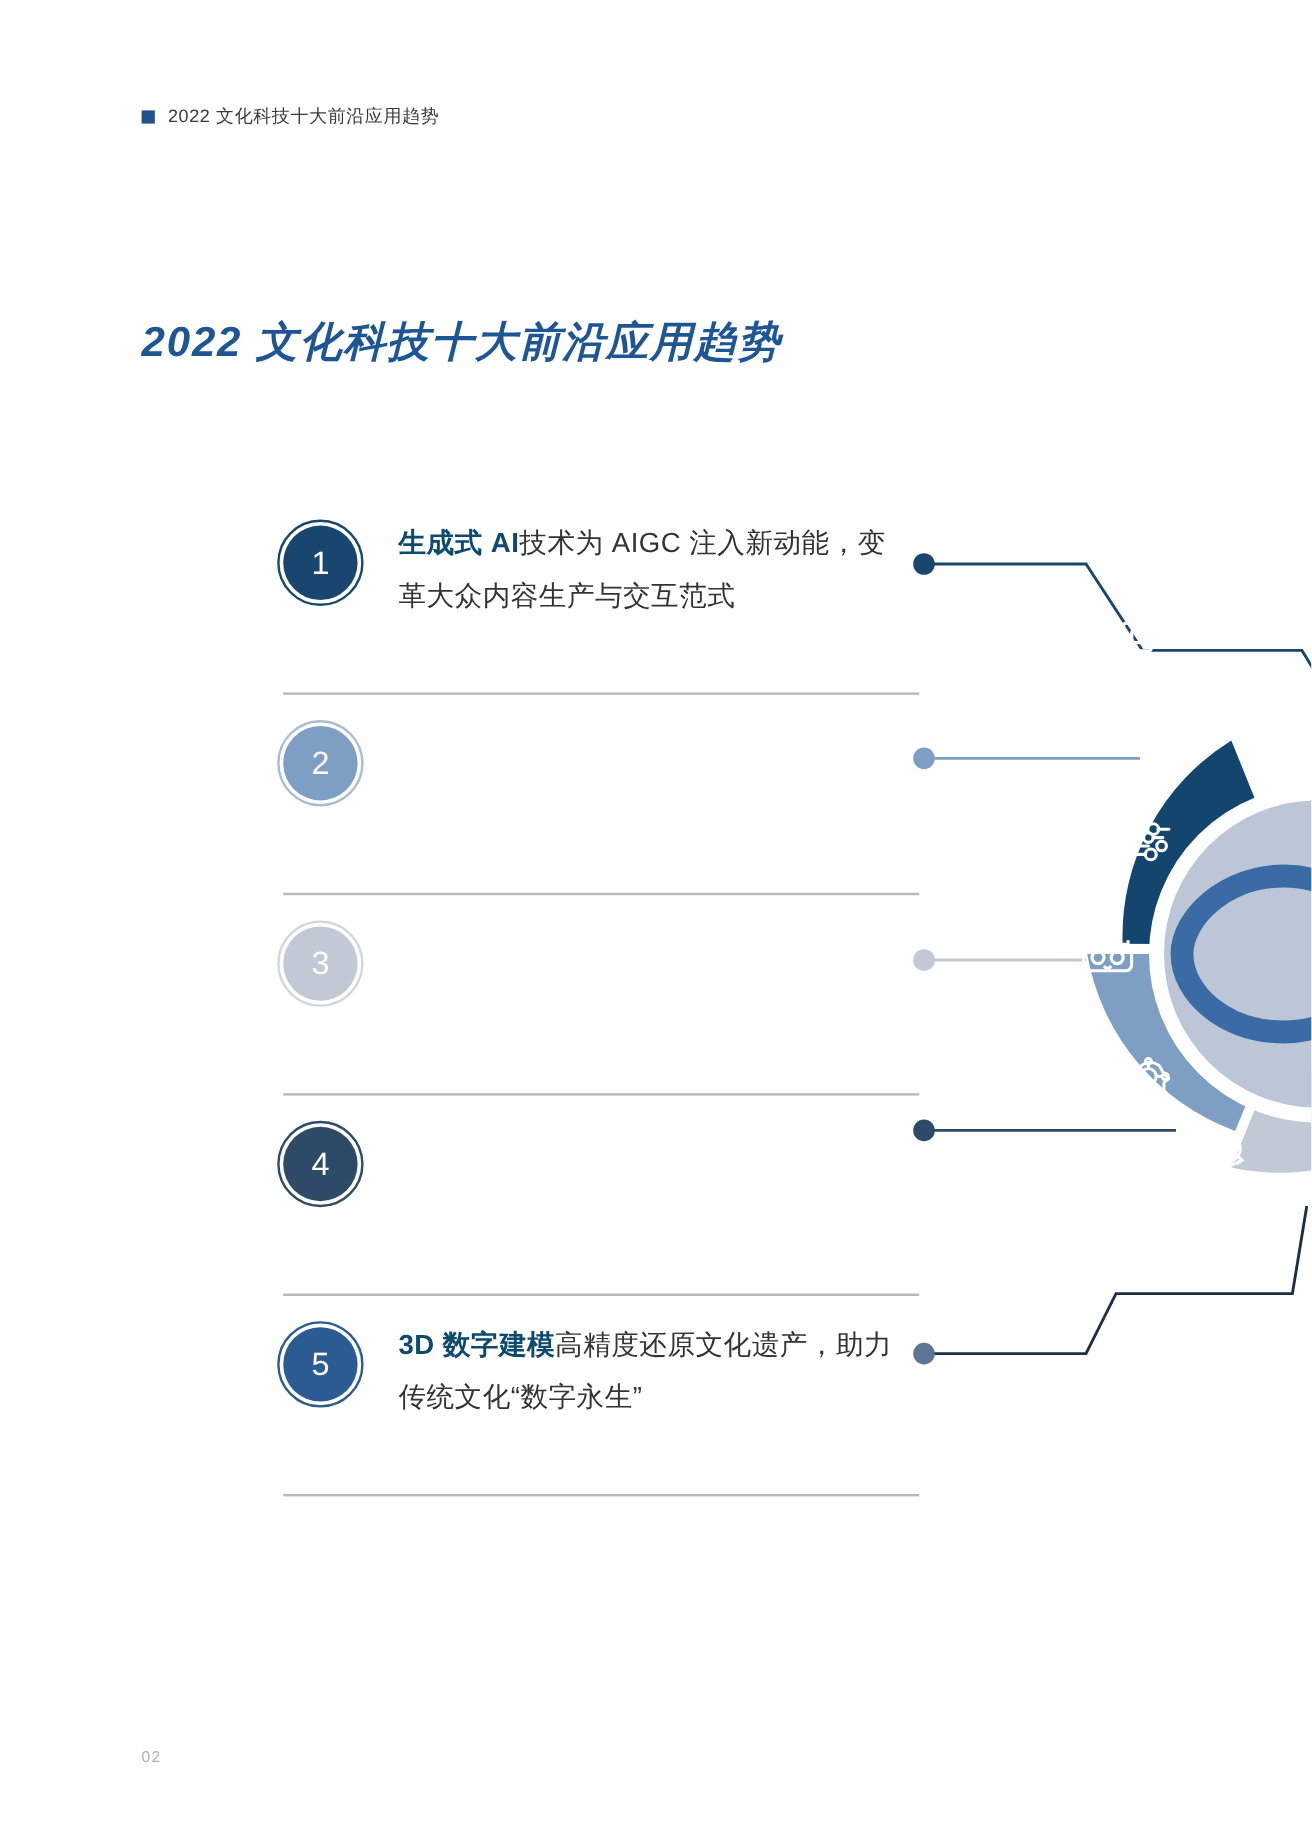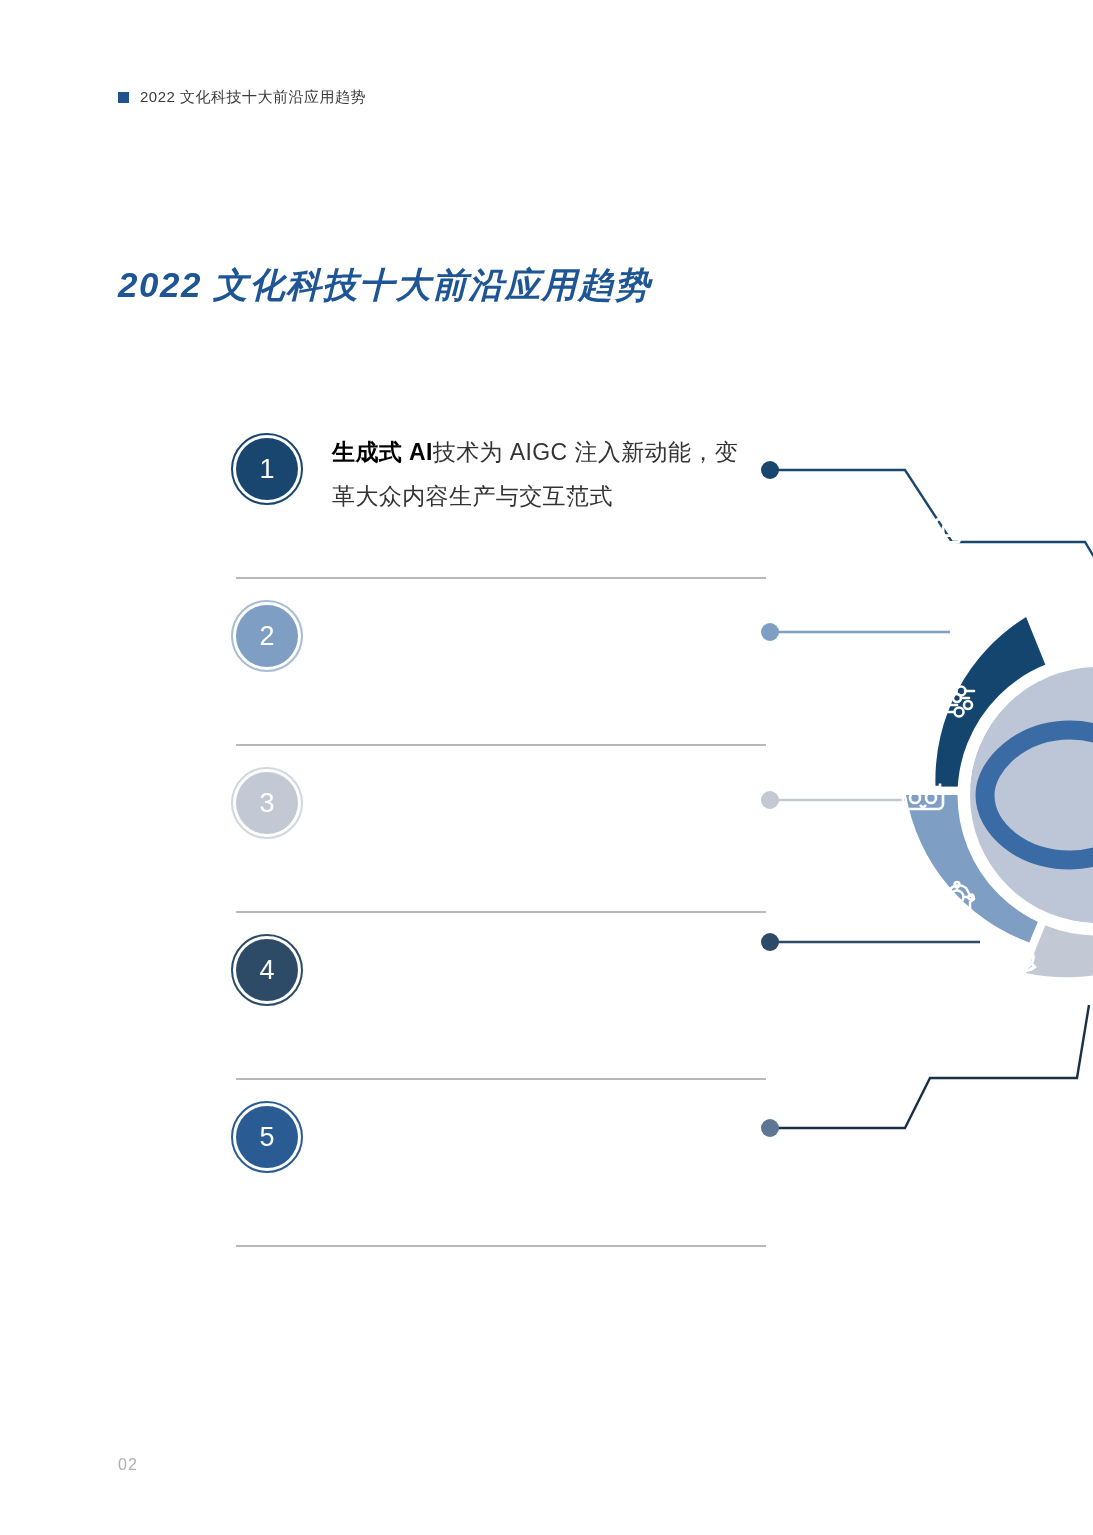--- a/index.html
+++ b/index.html
@@ -93,21 +93,21 @@
     position: absolute;
     left: 96px;
     top: 0;
     width: 420px;
     font-size: 23px;
     line-height: 44px;
     color: #333333;
     letter-spacing: 0.4px;
   }
   .trend-row .trend-text .kw {
-    color: #000000;
+    color: #0c4a6e;
     font-weight: bold;
     margin-top: 48px;
   }
   .trend-row .divider {
     position: absolute;
     left: 0;
     top: 147px;
     width: 530px;
     height: 2px;
     background: #b9b9b9;
@@ -123,21 +123,21 @@
   }
   #diagram svg {
     display: block;
   }
 
   
   #page-number {
     position: absolute;
     left: 118px;
     top: 1456px;
-    font-size: 16px;
+    font-size: 13px;
     color: #b0b0b0;
     letter-spacing: 1px;
   }
 </style>
 </head>
 <body>
 
 <div id="page">
 
   <div id="running-header">
@@ -172,20 +172,23 @@
 
     <div class="trend-row">
       <div class="badge-ring" style="border-color: rgb(45, 74, 102);"></div>
       <div class="badge" style="background: rgb(45, 74, 102); color: rgb(255, 255, 255);">4</div>
       <div class="divider"></div>
     </div>
 
     <div class="trend-row">
       <div class="badge-ring" style="border-color: rgb(42, 92, 147);"></div>
       <div class="badge" style="background: rgb(42, 92, 147); color: rgb(255, 255, 255);">5</div>
+      <div class="trend-text">
+        <span class="kw">3D 数字建模</span><span>高精度还原文化遗产，助力传统文化“数字永生”</span>
+      </div>
       <div class="divider"></div>
     </div>
 
   </div>
 
   <div id="diagram">
     <svg width="353" height="780" viewBox="0 0 353 780">
 
       <g>
         <path d="M 30 50 L 165 50 L 212 122 L 345 122 L 368 160" fill="none" stroke="#19466e" stroke-width="2.4"></path>

